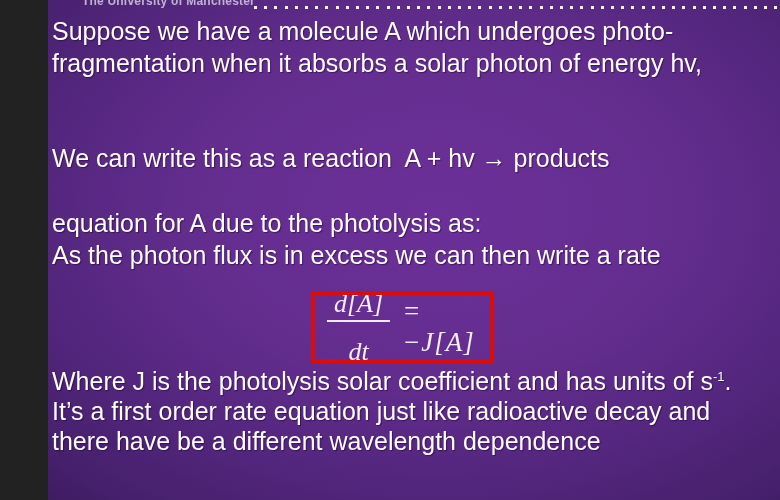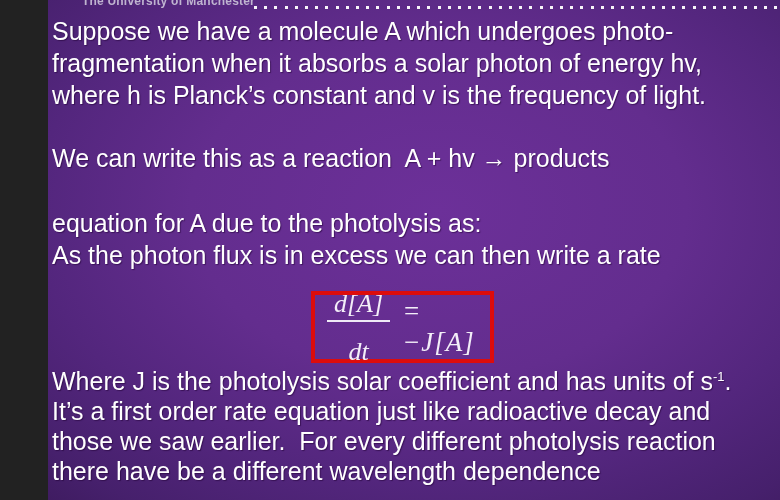--- a/index.html
+++ b/index.html
@@ -66,21 +66,20 @@
 
 <div class="slide">
 
   <div class="logo">The University of Manchester</div>
 
   <div class="dots"></div>
 
   <div class="p p1">
     <div class="line">Suppose we have a molecule A which undergoes photo-</div>
     <div class="line">fragmentation when it absorbs a solar photon of energy hv,</div>
-    <div class="line">where h is Planck’s constant and v is the frequency of light.</div>
   </div>
 
   <div class="p p2">
     <div class="line">We can write this as a reaction  A + hv → products</div>
   </div>
 
   <div class="p p3">
     <div class="line">equation for A due to the photolysis as:</div>
     <div class="line">As the photon flux is in excess we can then write a rate</div>
   </div>
@@ -89,19 +88,18 @@
     <span class="frac">
       <span class="num">d[A]</span>
       <span class="den">dt</span>
     </span>
     <span class="rhs">= −J[A]</span>
   </div>
 
   <div class="p p4">
     <div class="line"><span>Where J is the photolysis solar coefficient and has units of s</span><sup>-1</sup><span>.</span></div>
     <div class="line">It’s a first order rate equation just like radioactive decay and</div>
-    <div class="line">those we saw earlier.  For every different photolysis reaction</div>
     <div class="line">there have be a different wavelength dependence</div>
   </div>
 
   <div class="pagenum">15</div>
 
 </div>
 
 </body></html>

